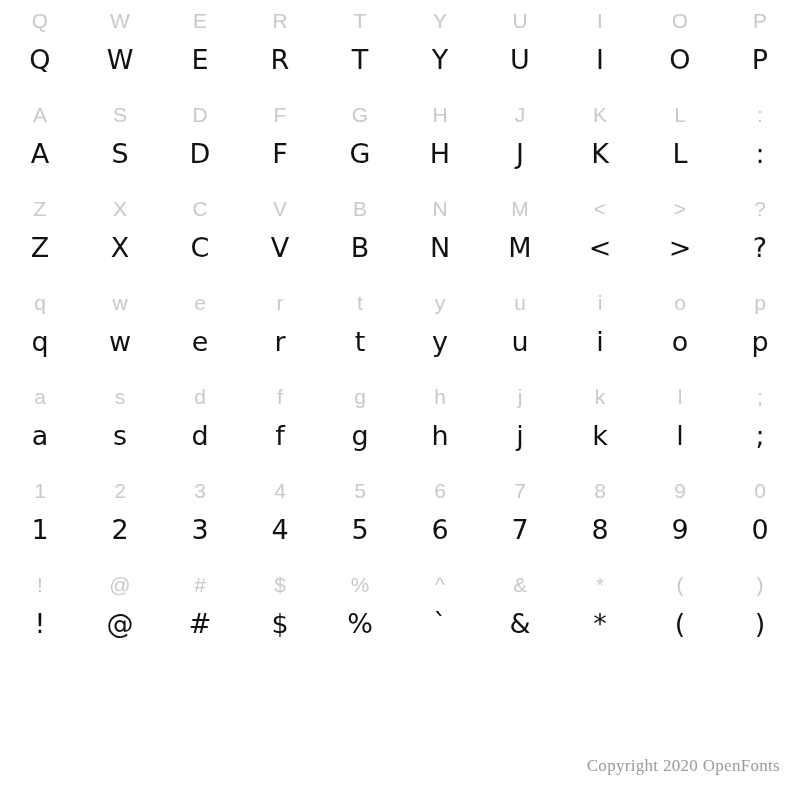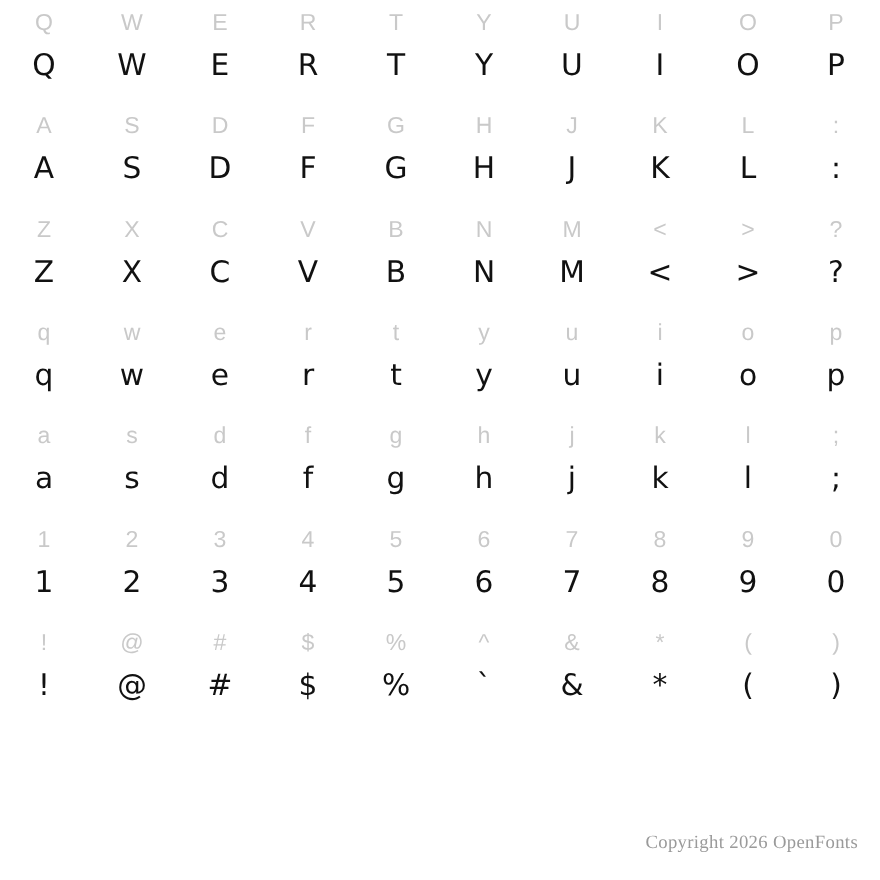--- a/index.html
+++ b/index.html
@@ -255,14 +255,14 @@
         <div class="cell">ˋ</div>
         <div class="cell">&amp;</div>
         <div class="cell">*</div>
         <div class="cell">(</div>
         <div class="cell">)</div>
       </div>
     </div>
 
   </div>
 
-  <div class="footer">Copyright 2026 OpenFonts</div>
+  <div class="footer">Copyright 2020 OpenFonts</div>
 </div>
 
 </body></html>

